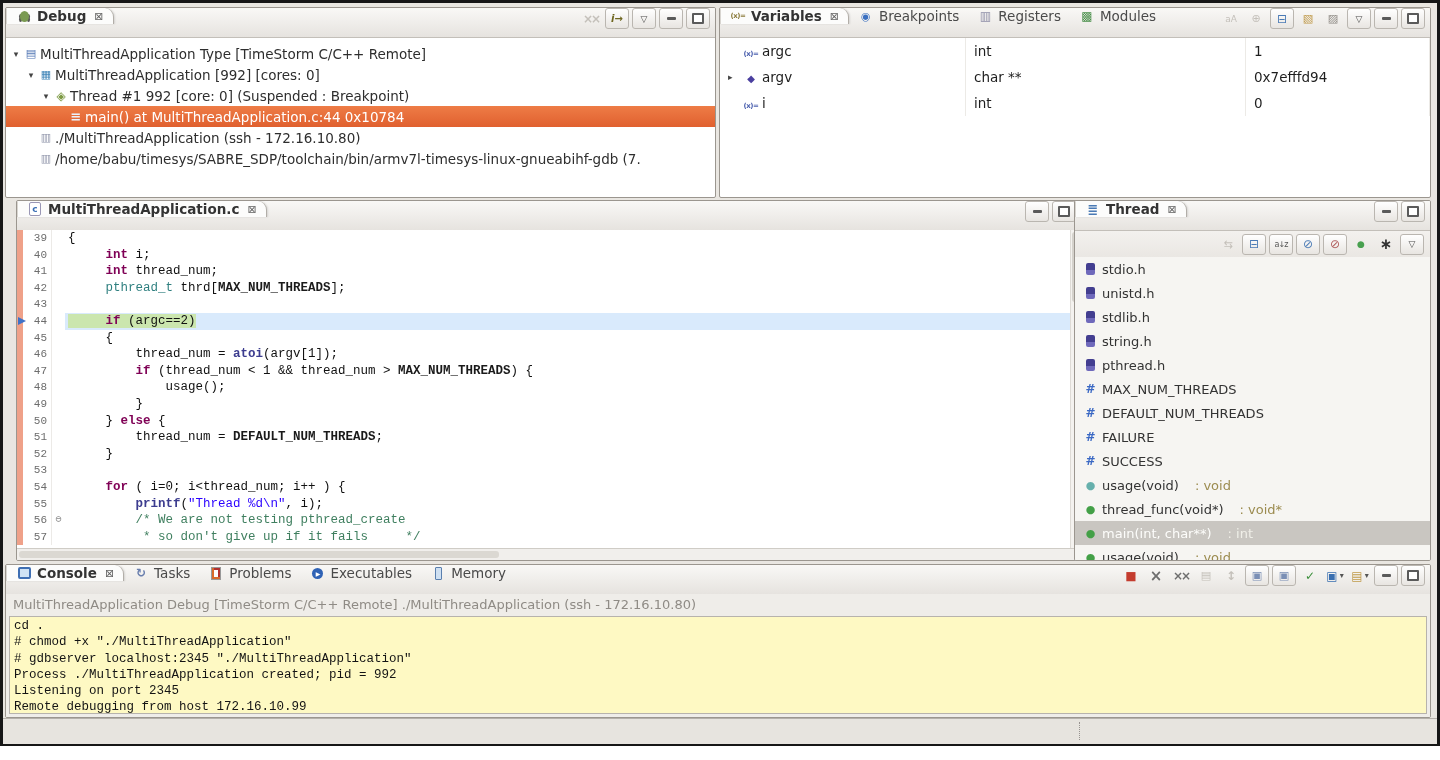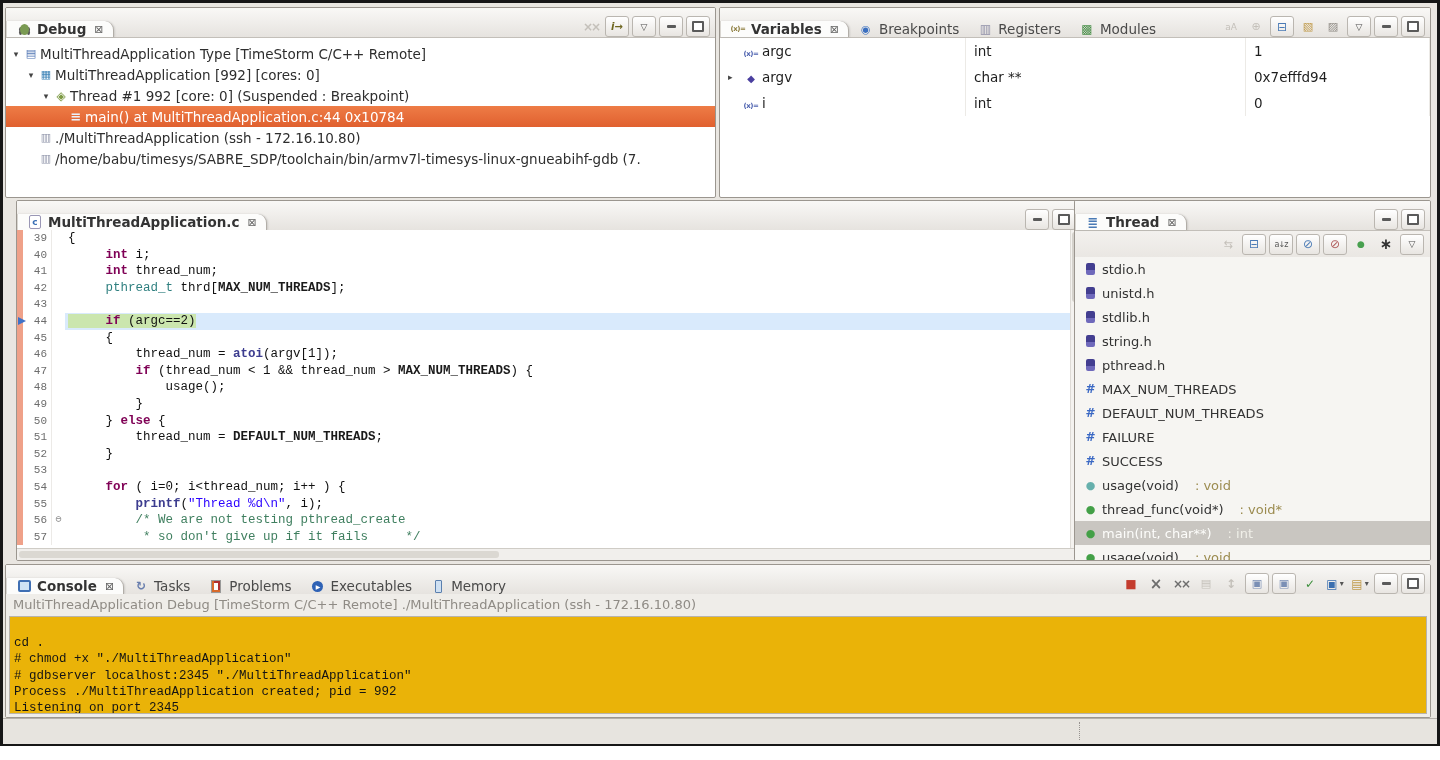--- a/index.html
+++ b/index.html
@@ -2,21 +2,21 @@
 <html><head>
 <meta charset="utf-8">
 <style>
   html,body{margin:0;padding:0;background:#ffffff;width:1440px;height:760px;overflow:hidden;
     font-family:"DejaVu Sans","Liberation Sans",sans-serif;}
   .win{position:relative;width:1434px;height:740px;border:3px solid #161616;background:#e9e6e1;}
 
   
   .panel{position:absolute;background:#ffffff;border:1px solid #9b968f;border-radius:2px;overflow:hidden;box-sizing:border-box;}
   .tabbar{height:29px;background:linear-gradient(#f9f8f6,#e6e3df);border-bottom:1px solid #c3bfb9;
-    display:flex;align-items:flex-end;position:relative;}
+    display:flex;align-items:flex-start;position:relative;}
   .tabs{display:flex;align-items:stretch;}
   .tab{display:flex;align-items:center;gap:5px;padding:0 9px;font-size:13.5px;color:#4a4a4a;white-space:nowrap;cursor:default;}
   .tab.active{background:#fcfcfb;border-right:1px solid #b2aea8;border-left:1px solid #d8d5d0;
     border-radius:0 9px 0 0;font-weight:bold;color:#333;box-shadow:1px 0 2px rgba(0,0,0,.12);}
   .close{font-size:11px;color:#5f5f5f;margin-left:3px;font-weight:normal;}
   .tb-right{margin-left:auto;display:flex;align-items:center;gap:3px;padding-right:5px;}
 
   
   .tbi{min-width:20px;height:19px;display:inline-flex;align-items:center;justify-content:center;
     border-radius:3px;position:relative;font-style:normal;cursor:default;padding:0 1px;}
@@ -130,22 +130,22 @@
   .oi{width:17px;flex:0 0 17px;display:inline-flex;justify-content:center;align-items:center;margin-right:3px;font-size:11px;}
   .oi[data-name="include-icon"]::before{content:"";width:9px;height:12px;border-radius:2px;
     background:linear-gradient(#433e90 60%,#6f69bb 60%);}
   .oi[data-name="macro-icon"]::before{content:"#";color:#3b69c4;font-weight:bold;font-size:12px;}
   .oi[data-name="function-icon"]::before{content:"●";color:#43a047;}
   .oi[data-name="function-decl-icon"]::before{content:"●";color:#66b0ac;}
 
   
   #p-console .body{position:absolute;top:29px;left:0;right:0;bottom:0;background:#efede9;}
   .c-head{padding:3px 7px 1px;font-size:13px;color:#8f8b85;white-space:nowrap;overflow:hidden;}
-  .c-box{position:absolute;top:22px;left:3px;right:3px;bottom:3px;background:#eab308;border:1px solid #b7b3ad;
-    padding:18px 4px;overflow:hidden;}
+  .c-box{position:absolute;top:22px;left:3px;right:3px;bottom:3px;background:#fef9c3;border:1px solid #b7b3ad;
+    padding:1px 4px;overflow:hidden;}
   .c-line{font-family:"Liberation Mono","DejaVu Sans Mono",monospace;font-size:12.5px;line-height:16.3px;
     color:#141414;white-space:pre;}
 
   
   .statusbar{position:absolute;left:0;right:0;top:715px;height:25px;background:#e7e4df;border-top:1px solid #b5b1ab;}
   .statusbar .divider{position:absolute;left:1076px;top:3px;height:18px;border-left:1px dotted #979390;}
 </style>
 </head>
 <body>
 

